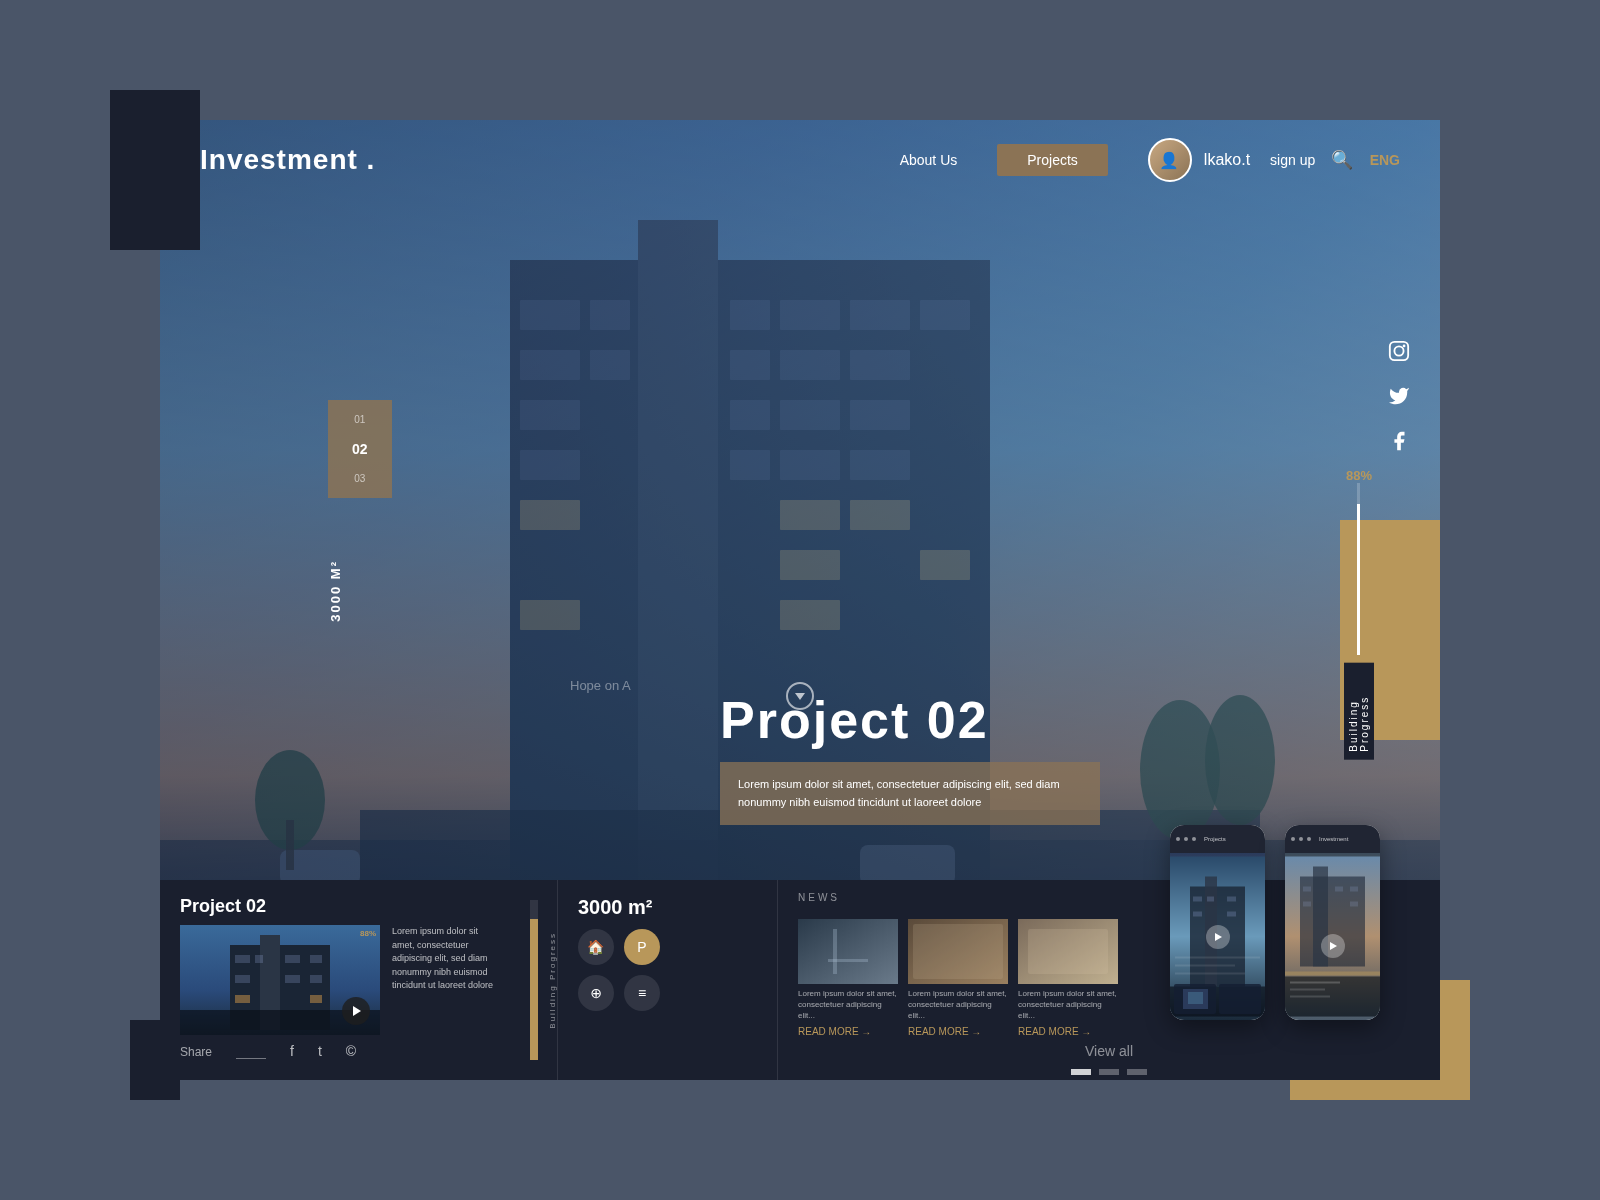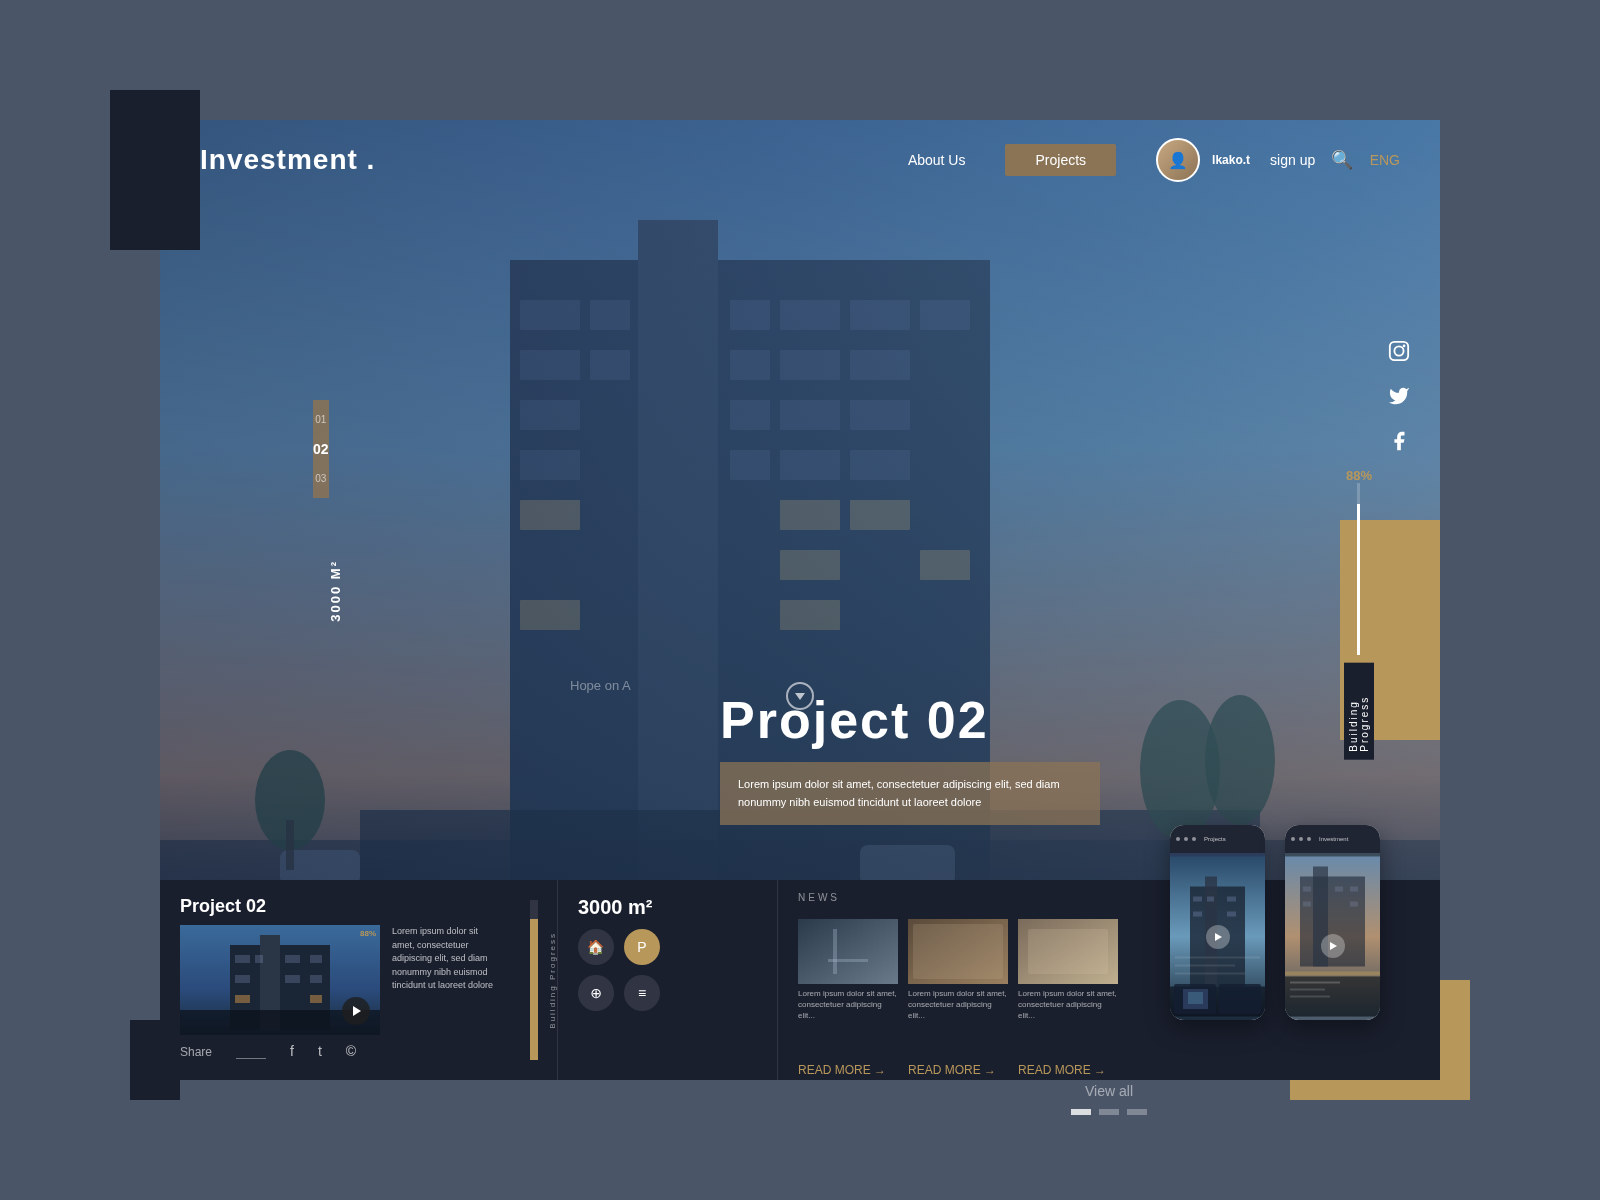--- a/index.html
+++ b/index.html
@@ -130,55 +130,54 @@
       overflow: hidden;
       display: flex;
       align-items: center;
       justify-content: center;
       color: #fff;
       font-size: 16px;
     }
 
     .user-name {
       color: #fff;
-      font-size: 12px;
-      font-weight: bold;
+      font-size: 16px;
     }
 
     .sign-up-btn {
       color: #fff;
       font-size: 14px;
       cursor: pointer;
       margin-right: 16px;
     }
 
     .search-icon-nav {
       color: #fff;
       font-size: 18px;
       cursor: pointer;
       margin-right: 16px;
     }
 
     .lang-label {
       color: #b8975a;
       font-size: 14px;
-      font-weight: 400;
+      font-weight: 700;
       cursor: pointer;
     }
 
     
     .side-nav {
       position: absolute;
-      left: 153px;
+      left: 168px;
       top: 280px;
       z-index: 20;
       display: flex;
       flex-direction: column;
       background: rgba(139,115,85,0.85);
-      padding: 10px 0;
+      padding: 10px 24px;
       gap: 8px;
     }
 
     .side-nav-item {
       color: rgba(255,255,255,0.6);
       font-size: 10px;
       text-align: center;
       cursor: pointer;
       padding: 4px 0;
     }
@@ -532,23 +531,22 @@
     }
 
     .news-text {
       color: rgba(255,255,255,0.6);
       font-size: 8px;
       line-height: 1.4;
     }
 
     .read-more {
       color: #b8975a;
-      font-size: 12px;
-      cursor: pointer;
-      margin-top: 37px;
+      font-size: 10px;
+      cursor: pointer;
     }
 
     .view-all {
       color: rgba(255,255,255,0.5);
       font-size: 14px;
       text-align: center;
       margin-top: 6px;
       cursor: pointer;
     }
 

